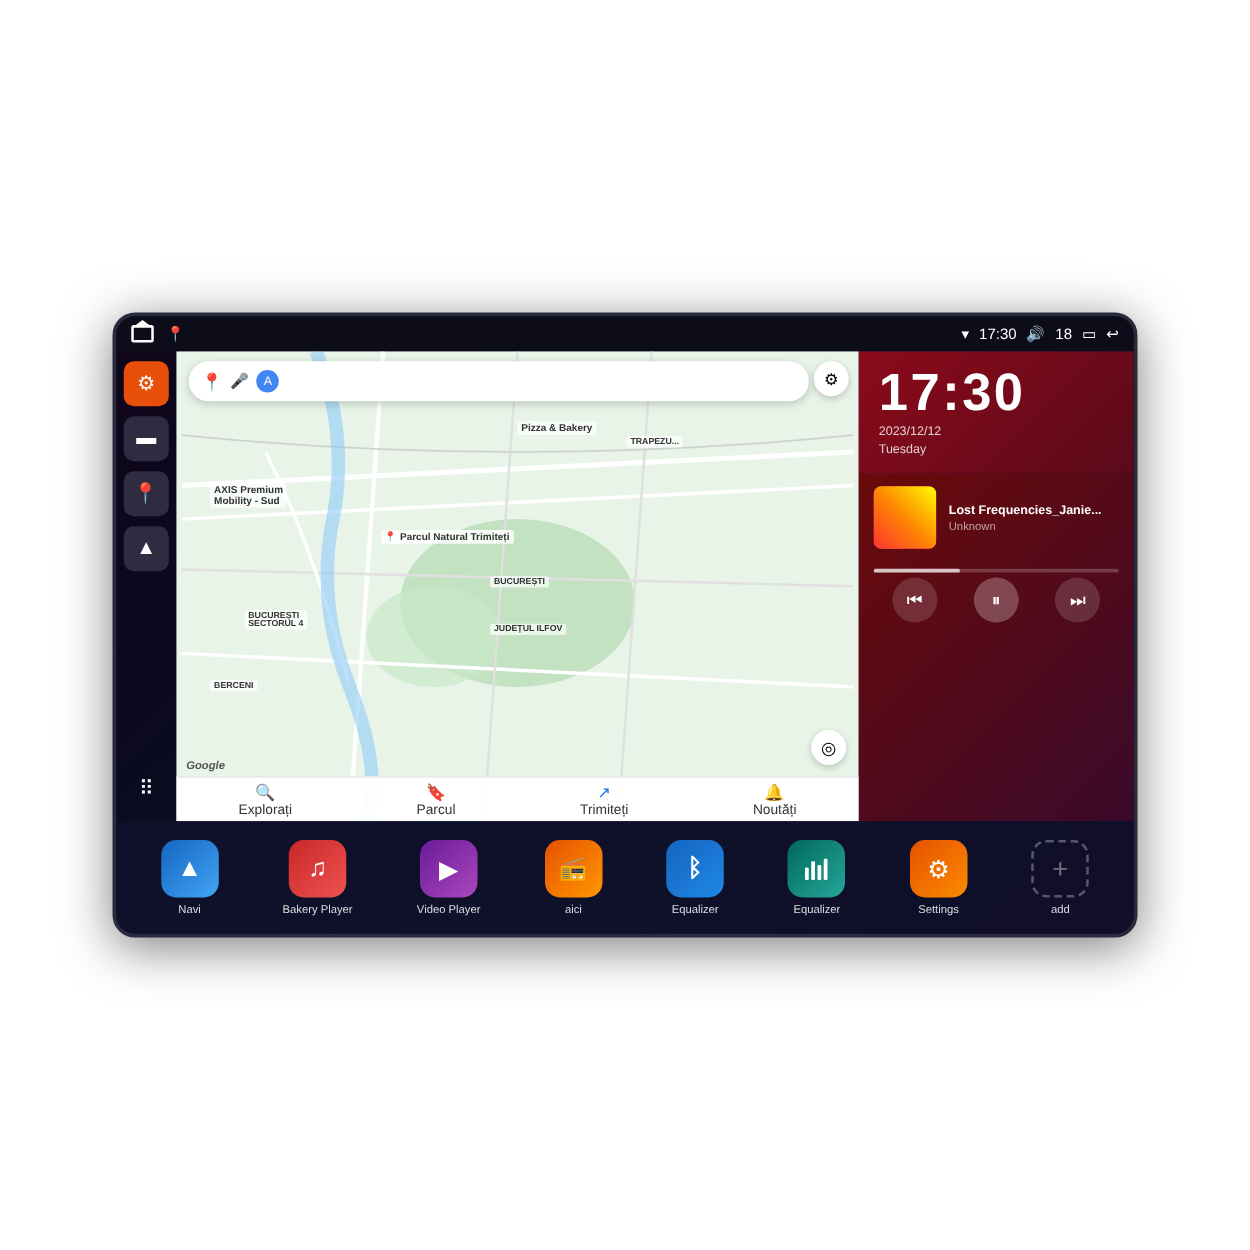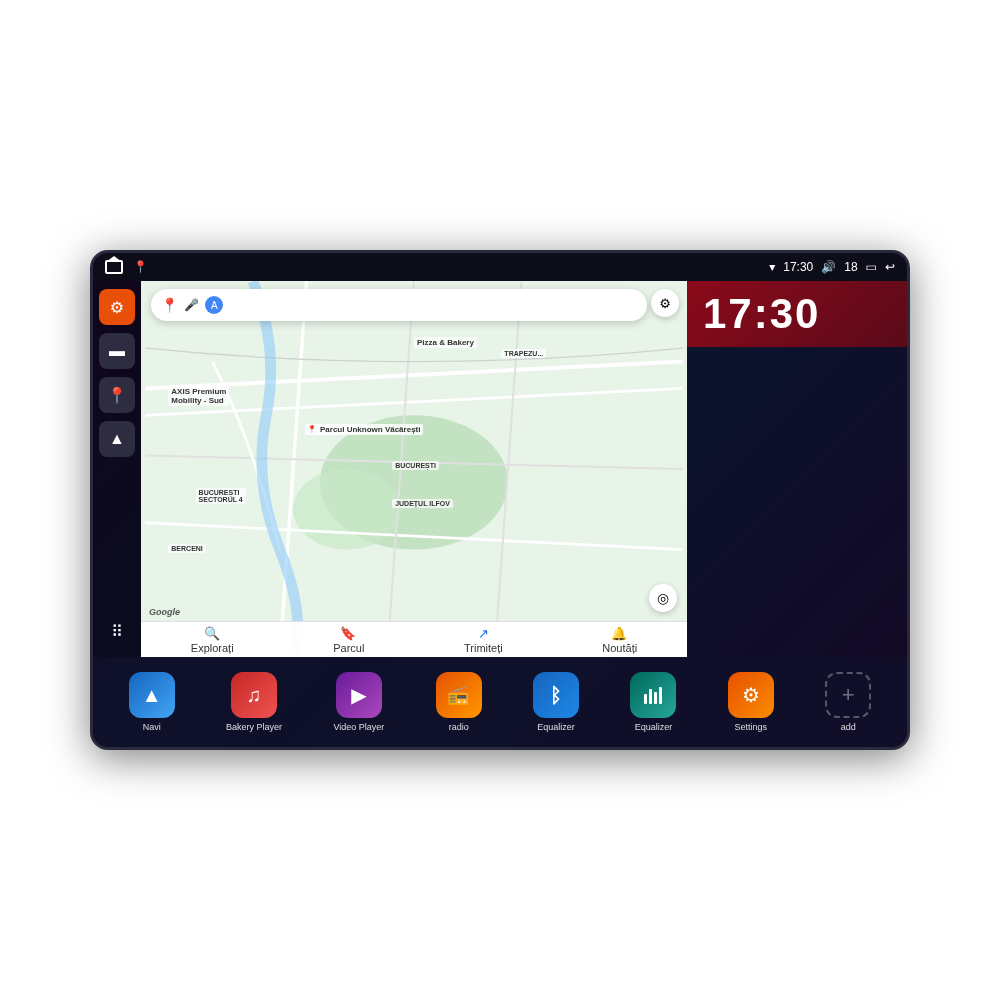--- a/index.html
+++ b/index.html
@@ -477,21 +477,21 @@
                 <span>A</span>
               </div>
             </div>
 
             <div class="map-settings-btn">
               <span>⚙</span>
             </div>
 
             <div class="map-label" style="top:28%;left:5%">AXIS Premium<br>Mobility - Sud</div>
             <div class="map-label" style="top:15%;left:50%">Pizza &amp; Bakery</div>
-            <div class="map-label" style="top:38%;left:30%;background:rgba(255,255,255,0.85)">📍 Parcul Unknown Văcărești</div>
+            <div class="map-label" style="top:38%;left:30%;background:rgba(255,255,255,0.85)">📍 Parcul Natural Trimiteți</div>
             <div class="map-label" style="top:55%;left:10%;font-size:7px">BUCUREȘTI<br>SECTORUL 4</div>
             <div class="map-label" style="top:48%;left:46%;font-size:7px">BUCUREȘTI</div>
             <div class="map-label" style="top:58%;left:46%;font-size:7px">JUDEȚUL ILFOV</div>
             <div class="map-label" style="top:70%;left:5%;font-size:7px">BERCENI</div>
             <div class="map-label" style="top:18%;left:66%;font-size:7px">TRAPEZU...</div>
 
             <div class="location-btn">
               <span>◎</span>
             </div>
 
@@ -517,22 +517,51 @@
             </div>
           </div>
         </div>
 
       </div>
 
       <div class="right-panel">
 
         <div class="clock-widget">
           <div class="clock-time">17:30</div>
-        </div>
-
+          <div class="clock-date">
+            <span>2023/12/12</span><br>
+            <span>Tuesday</span>
+          </div>
+        </div>
+
+        <div class="music-widget">
+          <div class="music-top">
+            <div class="album-art">
+              <div class="album-art-inner"></div>
+            </div>
+            <div class="music-info">
+              <div class="music-title">Lost Frequencies_Janie...</div>
+              <div class="music-artist">Unknown</div>
+            </div>
+          </div>
+          <div class="progress-bar">
+            <div class="progress-fill"></div>
+          </div>
+          <div class="music-controls">
+            <div class="ctrl-btn">
+              <span>⏮</span>
+            </div>
+            <div class="ctrl-btn play">
+              <span>⏸</span>
+            </div>
+            <div class="ctrl-btn">
+              <span>⏭</span>
+            </div>
+          </div>
+        </div>
 
       </div>
 
     </div>
 
     <div class="app-grid">
       <div class="app-item">
         <div class="app-icon blue-grad">
           <span style="color:#fff;font-size:20px">▲</span>
         </div>
@@ -547,21 +576,21 @@
       <div class="app-item">
         <div class="app-icon purple-grad">
           <span style="color:#fff;font-size:20px">▶</span>
         </div>
         <span class="app-label">Video Player</span>
       </div>
       <div class="app-item">
         <div class="app-icon orange-grad">
           <span style="color:#fff;font-size:18px">📻</span>
         </div>
-        <span class="app-label">radio</span>
+        <span class="app-label">aici</span>
       </div>
       <div class="app-item">
         <div class="app-icon bt-blue">
           <span style="color:#fff;font-size:20px;font-weight:bold">ᛒ</span>
         </div>
         <span class="app-label">Equalizer</span>
       </div>
       <div class="app-item">
         <div class="app-icon teal-grad">
           <svg width="22" height="22" viewBox="0 0 22 22">

